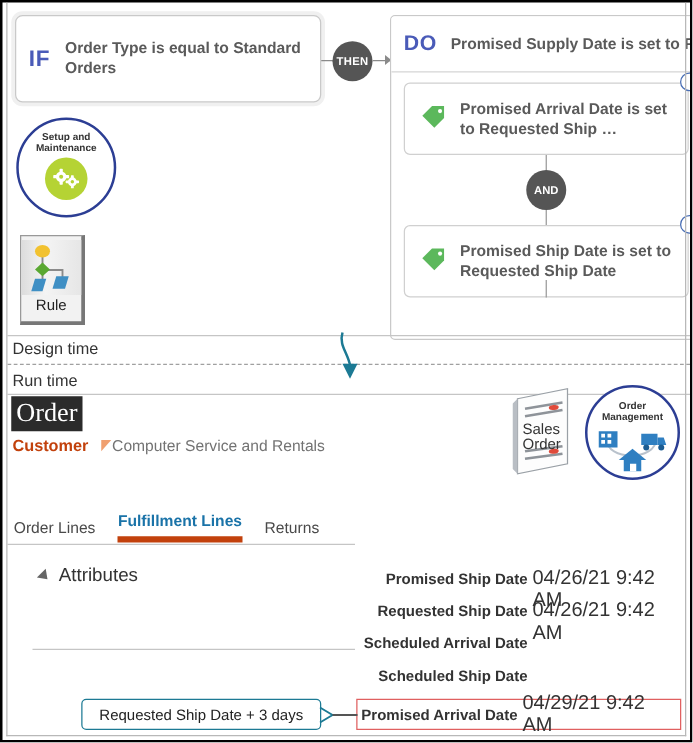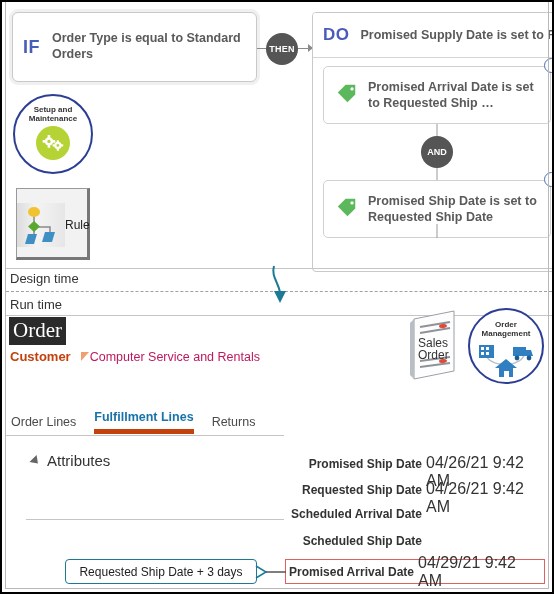--- a/index.html
+++ b/index.html
@@ -249,28 +249,29 @@
     background: #b5d334;
     display: flex;
     align-items: center;
     justify-content: center;
   }
 
   .rule-icon {
     position: absolute;
     left: 14px;
     top: 186px;
-    width: 74px;
+    width: 52px;
     height: 72px;
     background: #f2f2f2;
     border: 1px solid #999999;
     border-right: 3px solid #777777;
     border-bottom: 3px solid #777777;
     box-sizing: border-box;
     display: flex;
+    flex-direction: column;
     align-items: center;
     justify-content: flex-start;
     padding-top: 3px;
   }
   .rule-glyph {
     width: 48px;
     height: 44px;
     background: linear-gradient(90deg,#dcdcdc 0%, #f4f4f4 40%, #e6e6e6 100%);
   }
   .rule-label {
@@ -318,21 +319,21 @@
     display: flex;
     align-items: center;
   }
   .field-label {
     font-size: 13px;
     font-weight: bold;
     color: #c2410c;
   }
   .field-value {
     font-size: 12.5px;
-    color: #be185d;
+    color: #737373;
   }
   .flag-marker {
     width: 0;
     height: 0;
     border-left: 8px solid #f0a070;
     border-bottom: 9px solid transparent;
     margin-right: 1px;
   }
   .input-box {
     border: 1px solid #dddddd;

